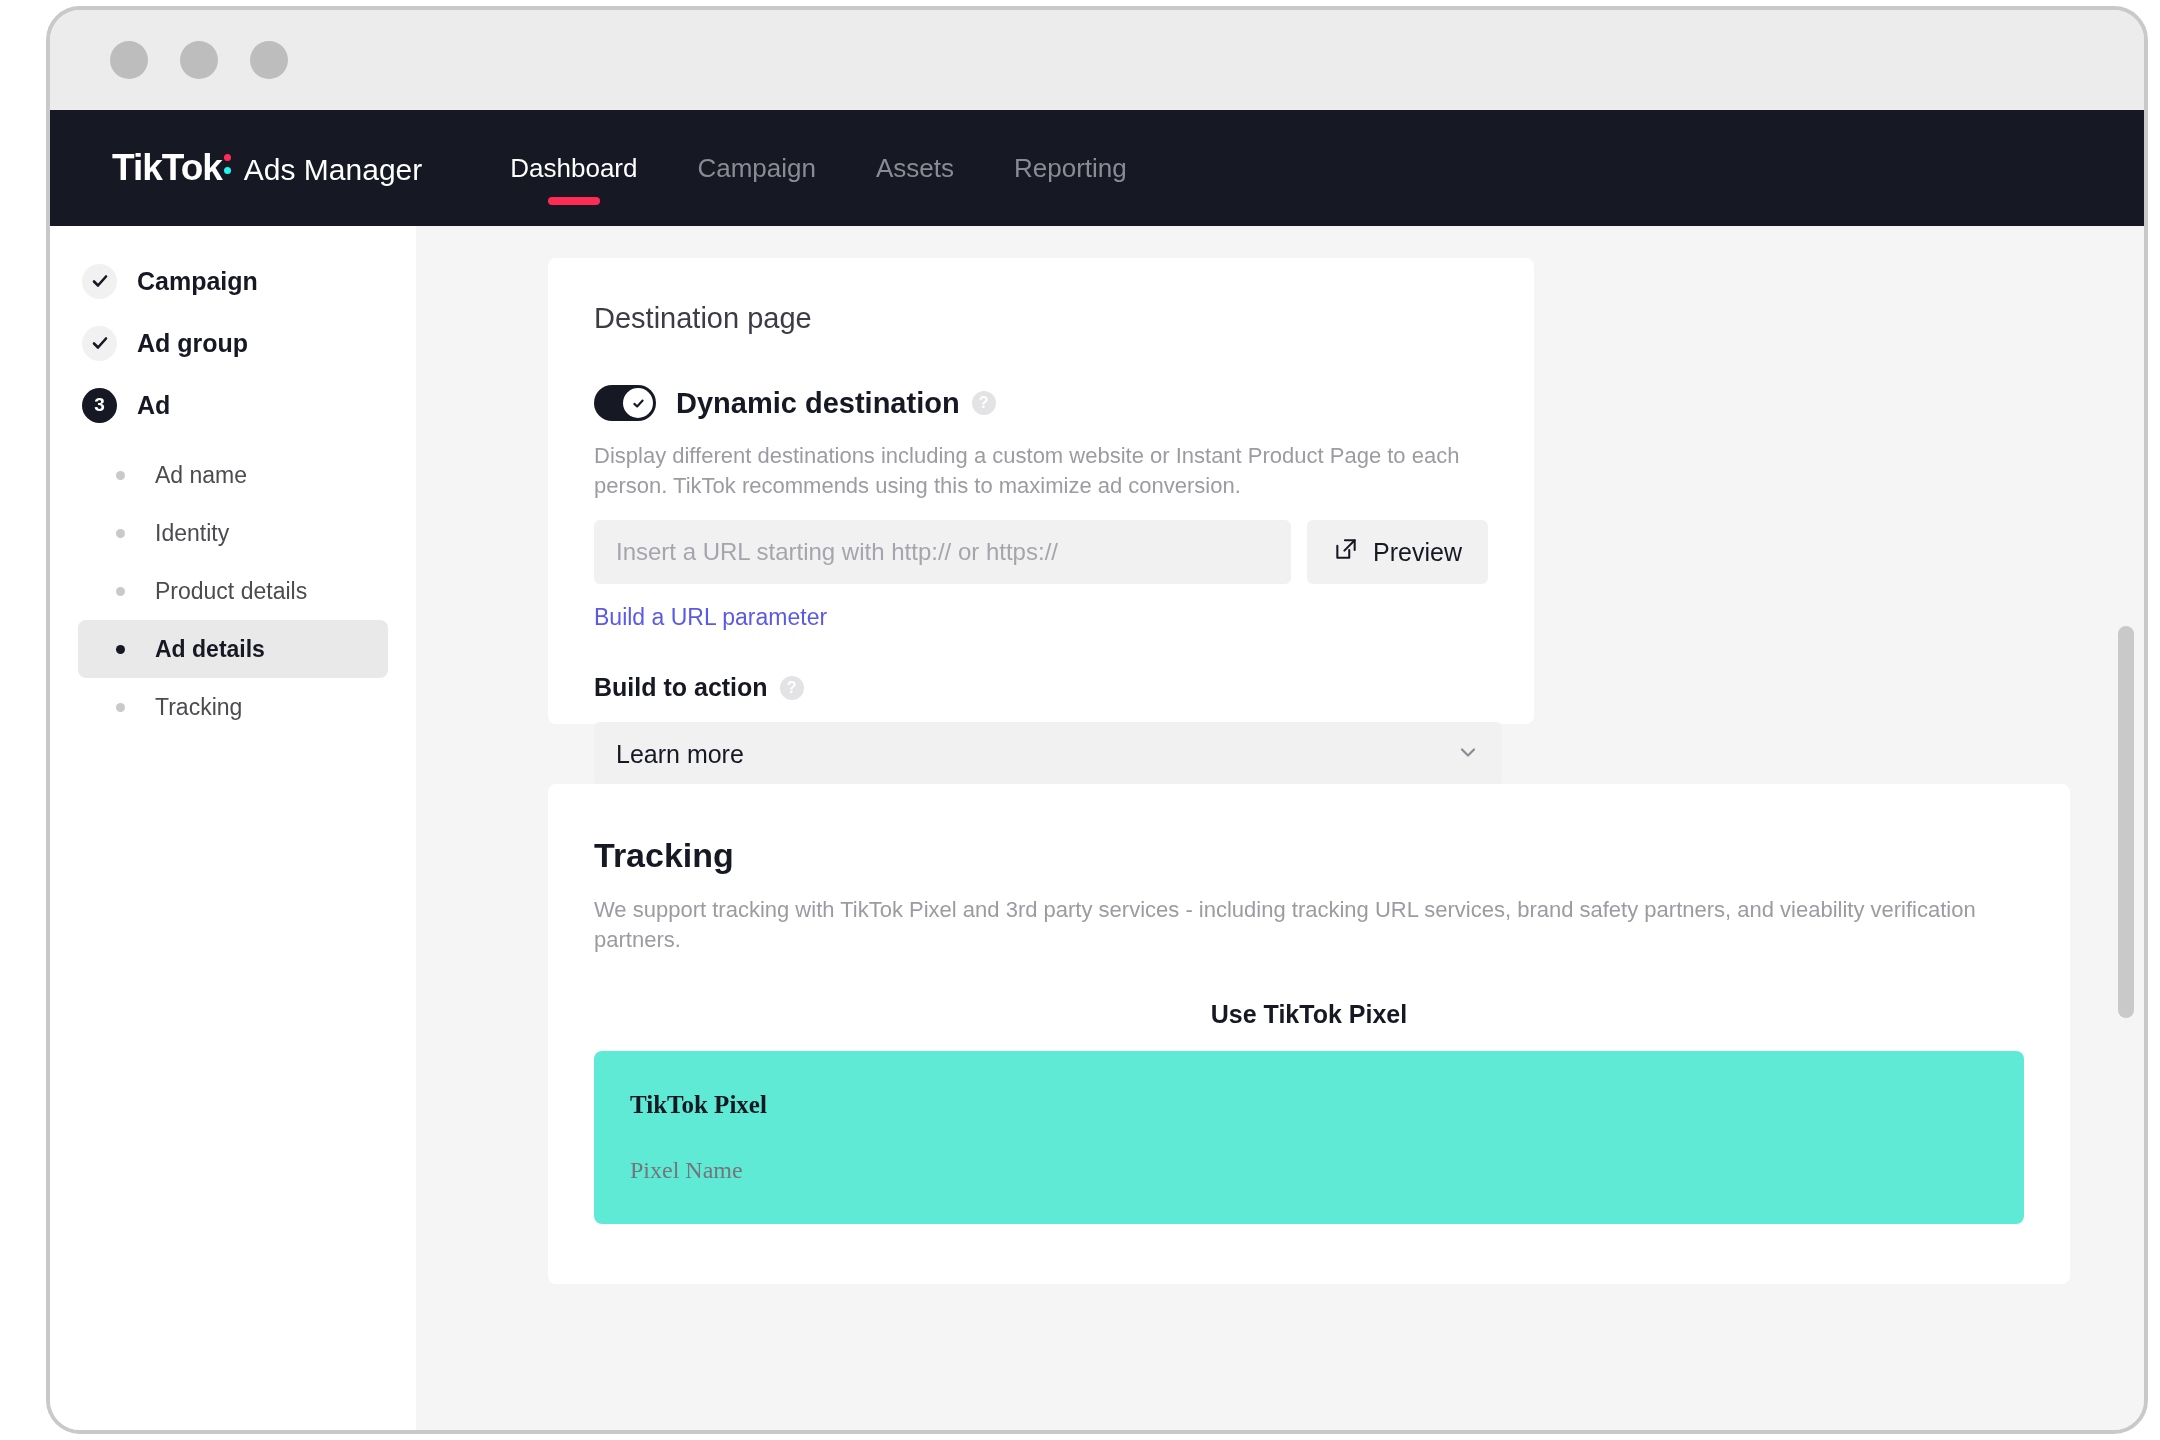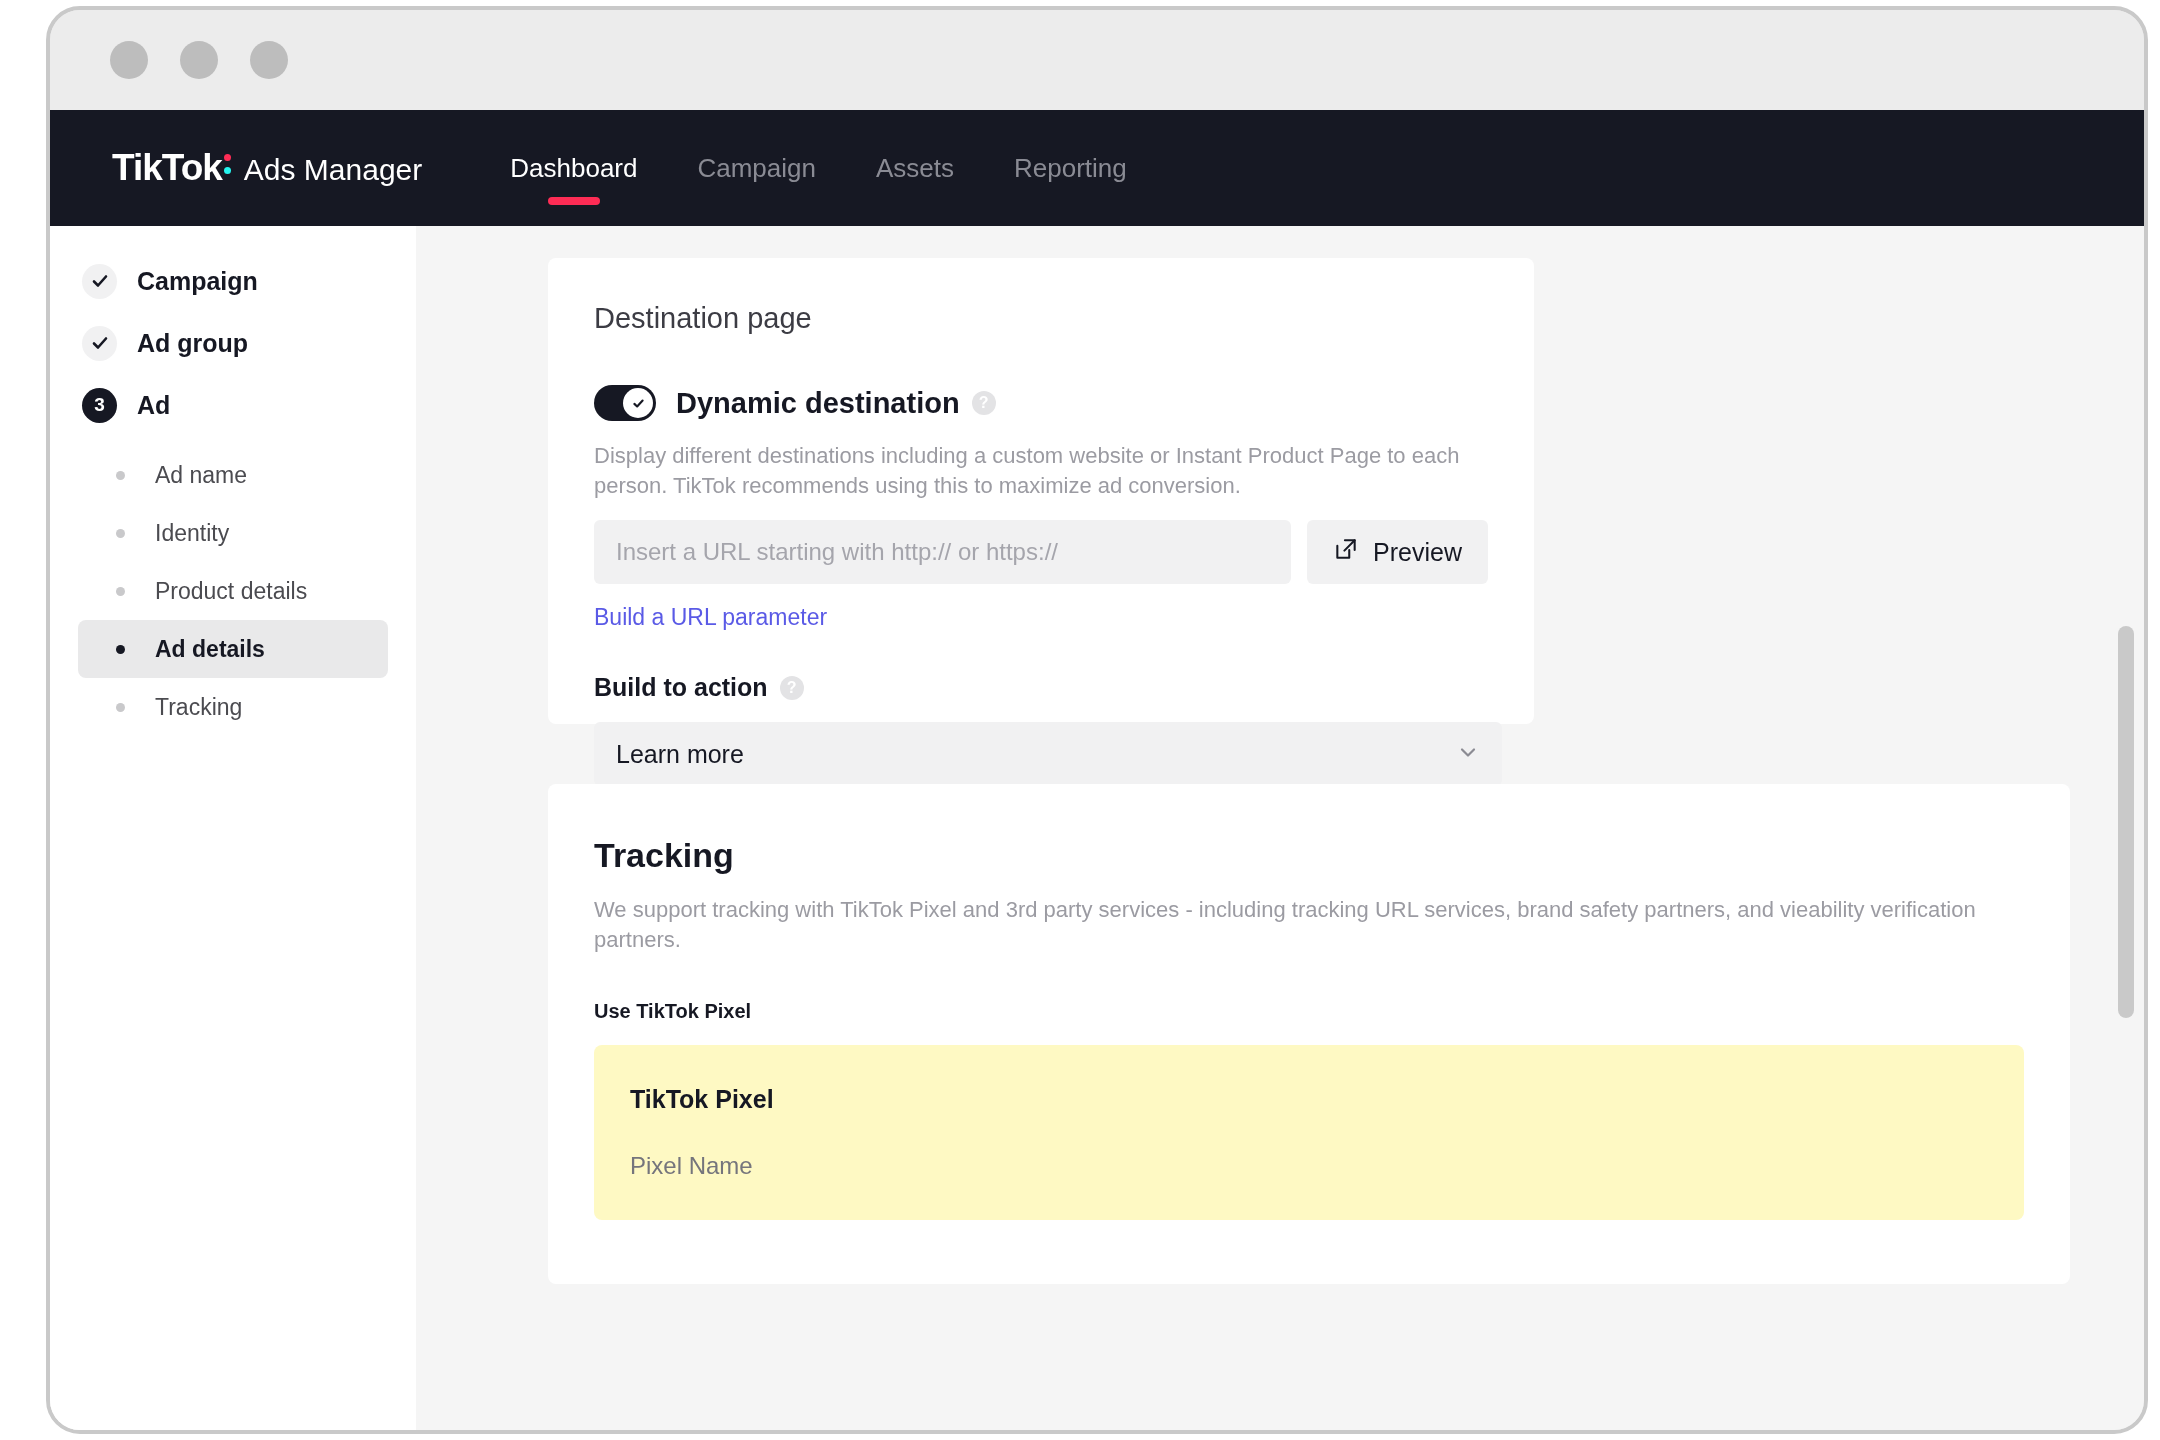--- a/index.html
+++ b/index.html
@@ -348,32 +348,34 @@
     border-radius: 6px;
     display: flex;
     align-items: center;
     justify-content: space-between;
     padding: 0 22px;
     cursor: pointer;
   }
   .select-value { font-size: 25px; color: #161823; }
 
   .sub-head {
-    font-size: 20px;
+    font-size: 25px;
     font-weight: 700;
     color: #161823;
     margin-top: 46px;
+    text-align: center;
   }
 
   .pixel-box {
     margin-top: 22px;
     width: 1430px;
-    background: #fef9c3;
+    background: #5eead4;
     border-radius: 8px;
     padding: 40px 36px 40px 36px;
+    font-family: Liberation Serif, serif;
   }
   .pixel-title {
     font-size: 25px;
     font-weight: 700;
     color: #161823;
   }
   .pixel-sub {
     font-size: 24px;
     color: #75757c;
     margin-top: 38px;

